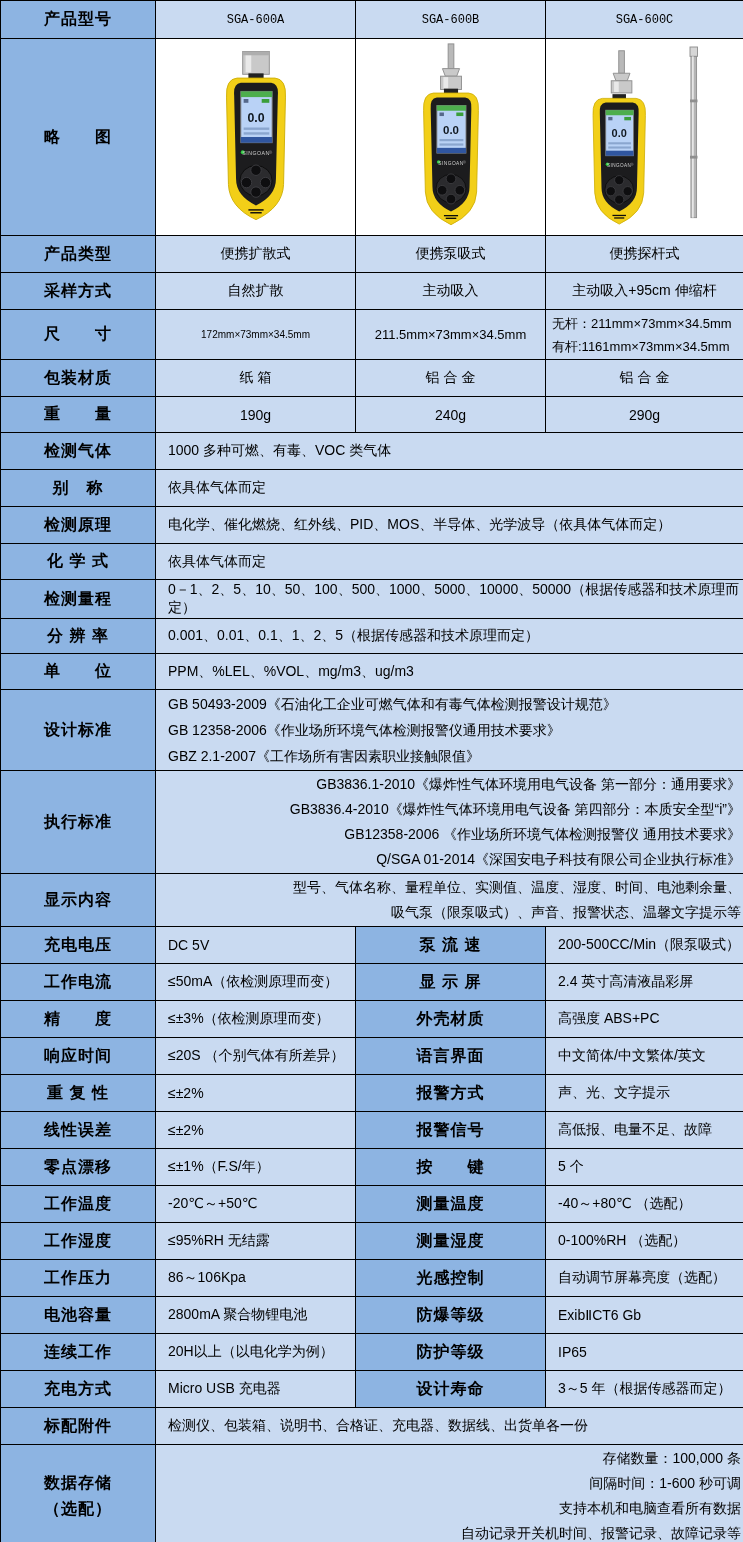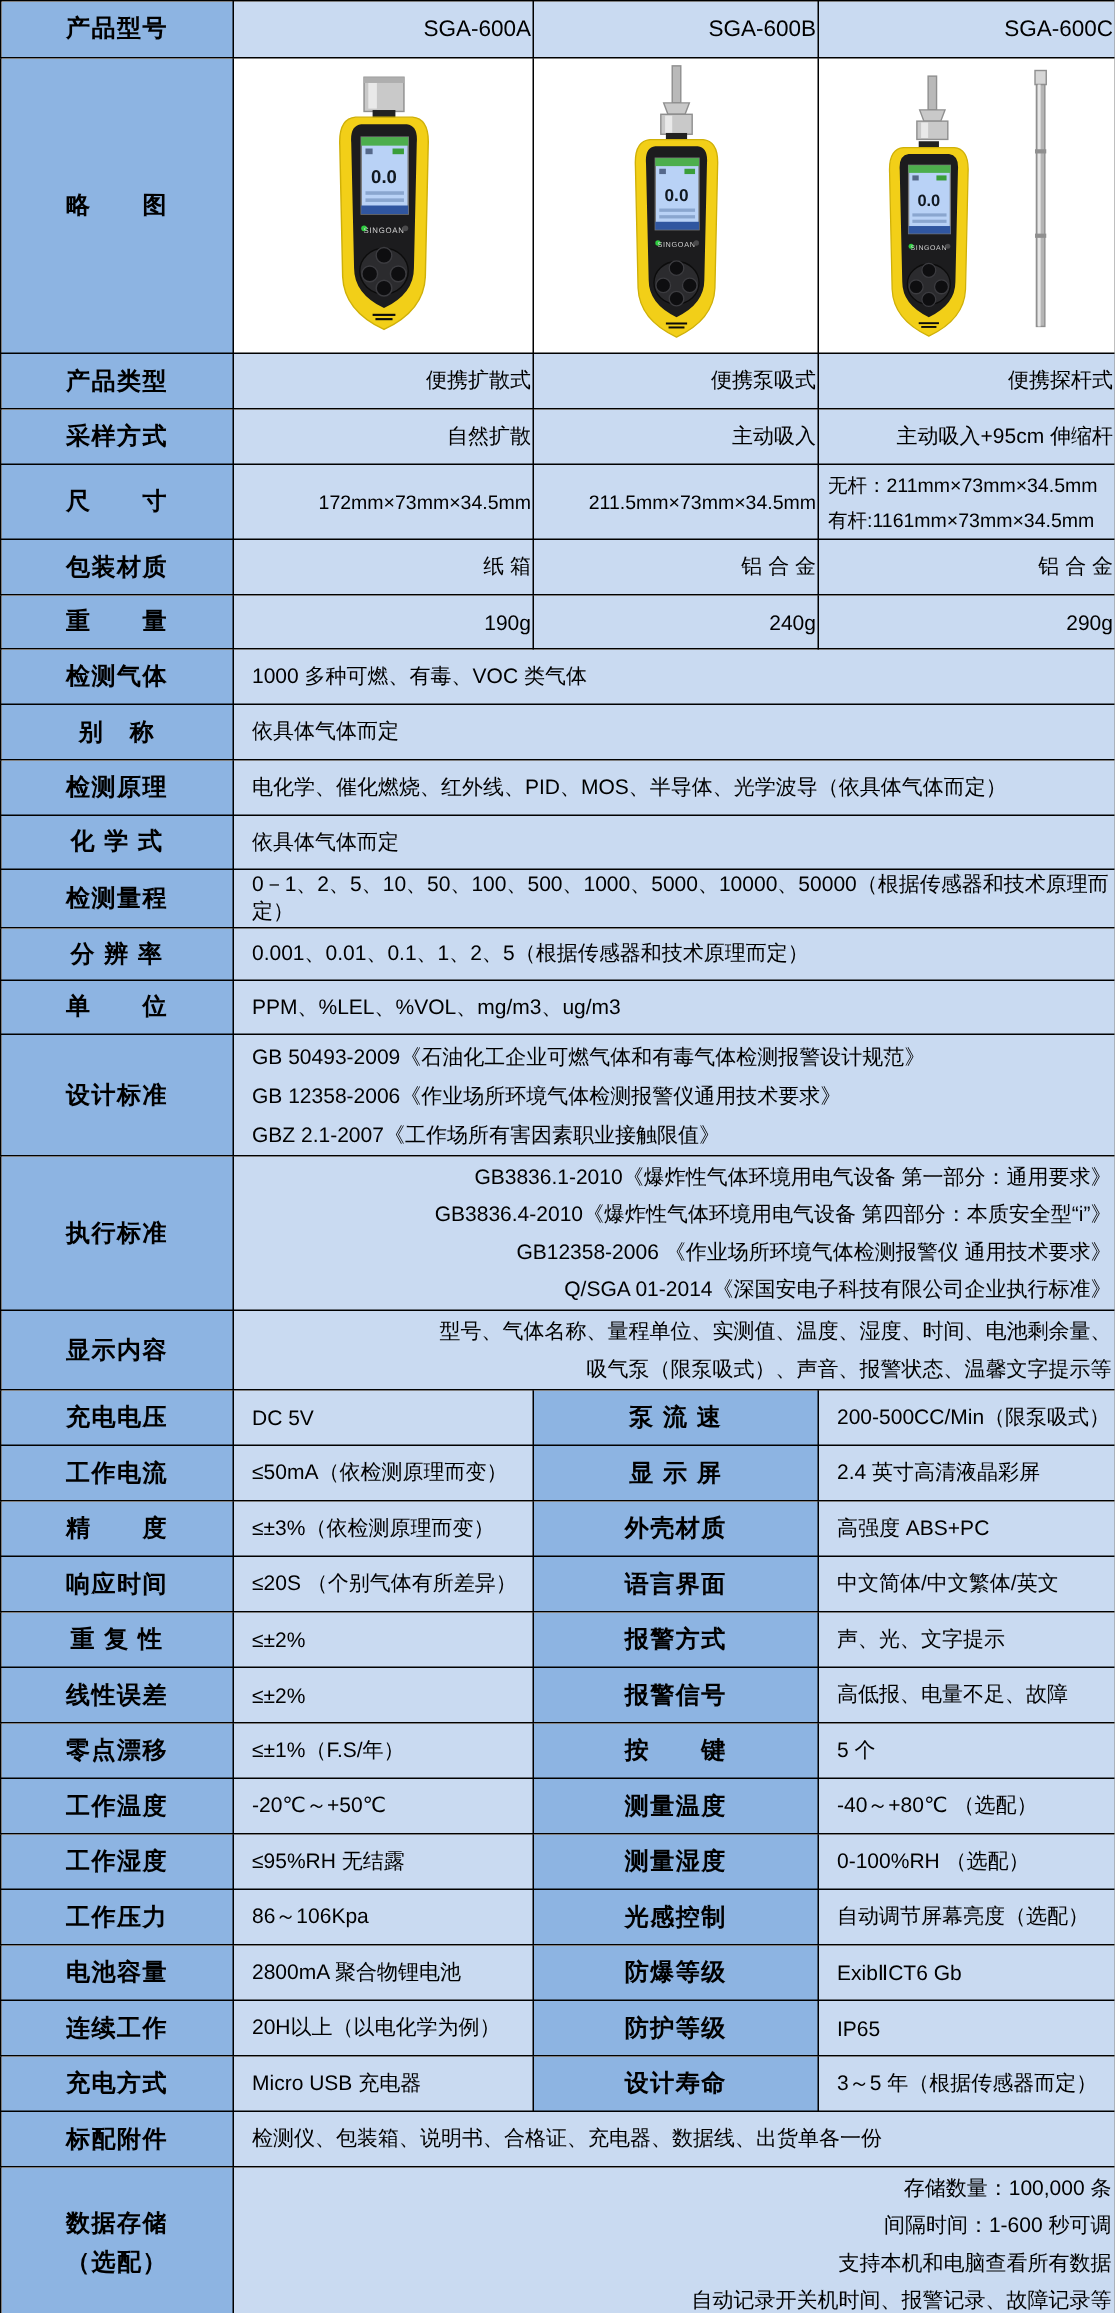--- a/index.html
+++ b/index.html
@@ -2,23 +2,23 @@
 <html><head>
 <meta charset="utf-8">
 <style>
   html,body{margin:0;padding:0;background:#fff;}
   body{font-family:"Liberation Sans","DejaVu Sans",sans-serif;color:#000;}
   .wrap{width:743px;}
   table.spec{width:743px;border-collapse:collapse;table-layout:fixed;background:#fff;}
   table.spec td{border:1px solid #000;overflow:hidden;vertical-align:middle;box-sizing:border-box;}
   .lbl{background:#8DB4E2;font-weight:bold;text-align:center;font-size:16px;letter-spacing:1px;}
   .val{background:#C9DAF1;font-size:14px;}
-  .c{text-align:right;}
+  .c{text-align:center;}
   .l{text-align:left;padding-left:12px;padding-right:2px;}
-  .hdr{background:#C9DAF1;font-size:15px;text-align:right;font-family:Liberation Sans, sans-serif;}
+  .hdr{background:#C9DAF1;font-size:12px;text-align:center;font-family:Liberation Mono, monospace;}
   .photo{background:#fff;text-align:center;vertical-align:middle;}
   .mline div{line-height:25px;text-align:right;}
   .std div{line-height:26px;}
   .dim div{line-height:23px;}
   svg{display:block;margin:0 auto;}
 </style>
 </head>
 <body>
 
 <div class="wrap">
@@ -158,21 +158,21 @@
   <td class="val c">便携探杆式</td>
 </tr>
 <tr style="height:37px">
   <td class="lbl">采样方式</td>
   <td class="val c">自然扩散</td>
   <td class="val c">主动吸入</td>
   <td class="val c">主动吸入+95cm 伸缩杆</td>
 </tr>
 <tr style="height:50px">
   <td class="lbl">尺　　寸</td>
-  <td class="val c" style="font-size:13px">172mm×73mm×34.5mm</td>
+  <td class="val c" style="font-size:10px">172mm×73mm×34.5mm</td>
   <td class="val c" style="font-size:13px">211.5mm×73mm×34.5mm</td>
   <td class="val l dim" style="font-size:13px;padding-left:6px">
     <div>无杆：211mm×73mm×34.5mm</div>
     <div>有杆:1161mm×73mm×34.5mm</div>
   </td>
 </tr>
 <tr style="height:37px">
   <td class="lbl">包装材质</td>
   <td class="val c">纸 箱</td>
   <td class="val c">铝 合 金</td>

